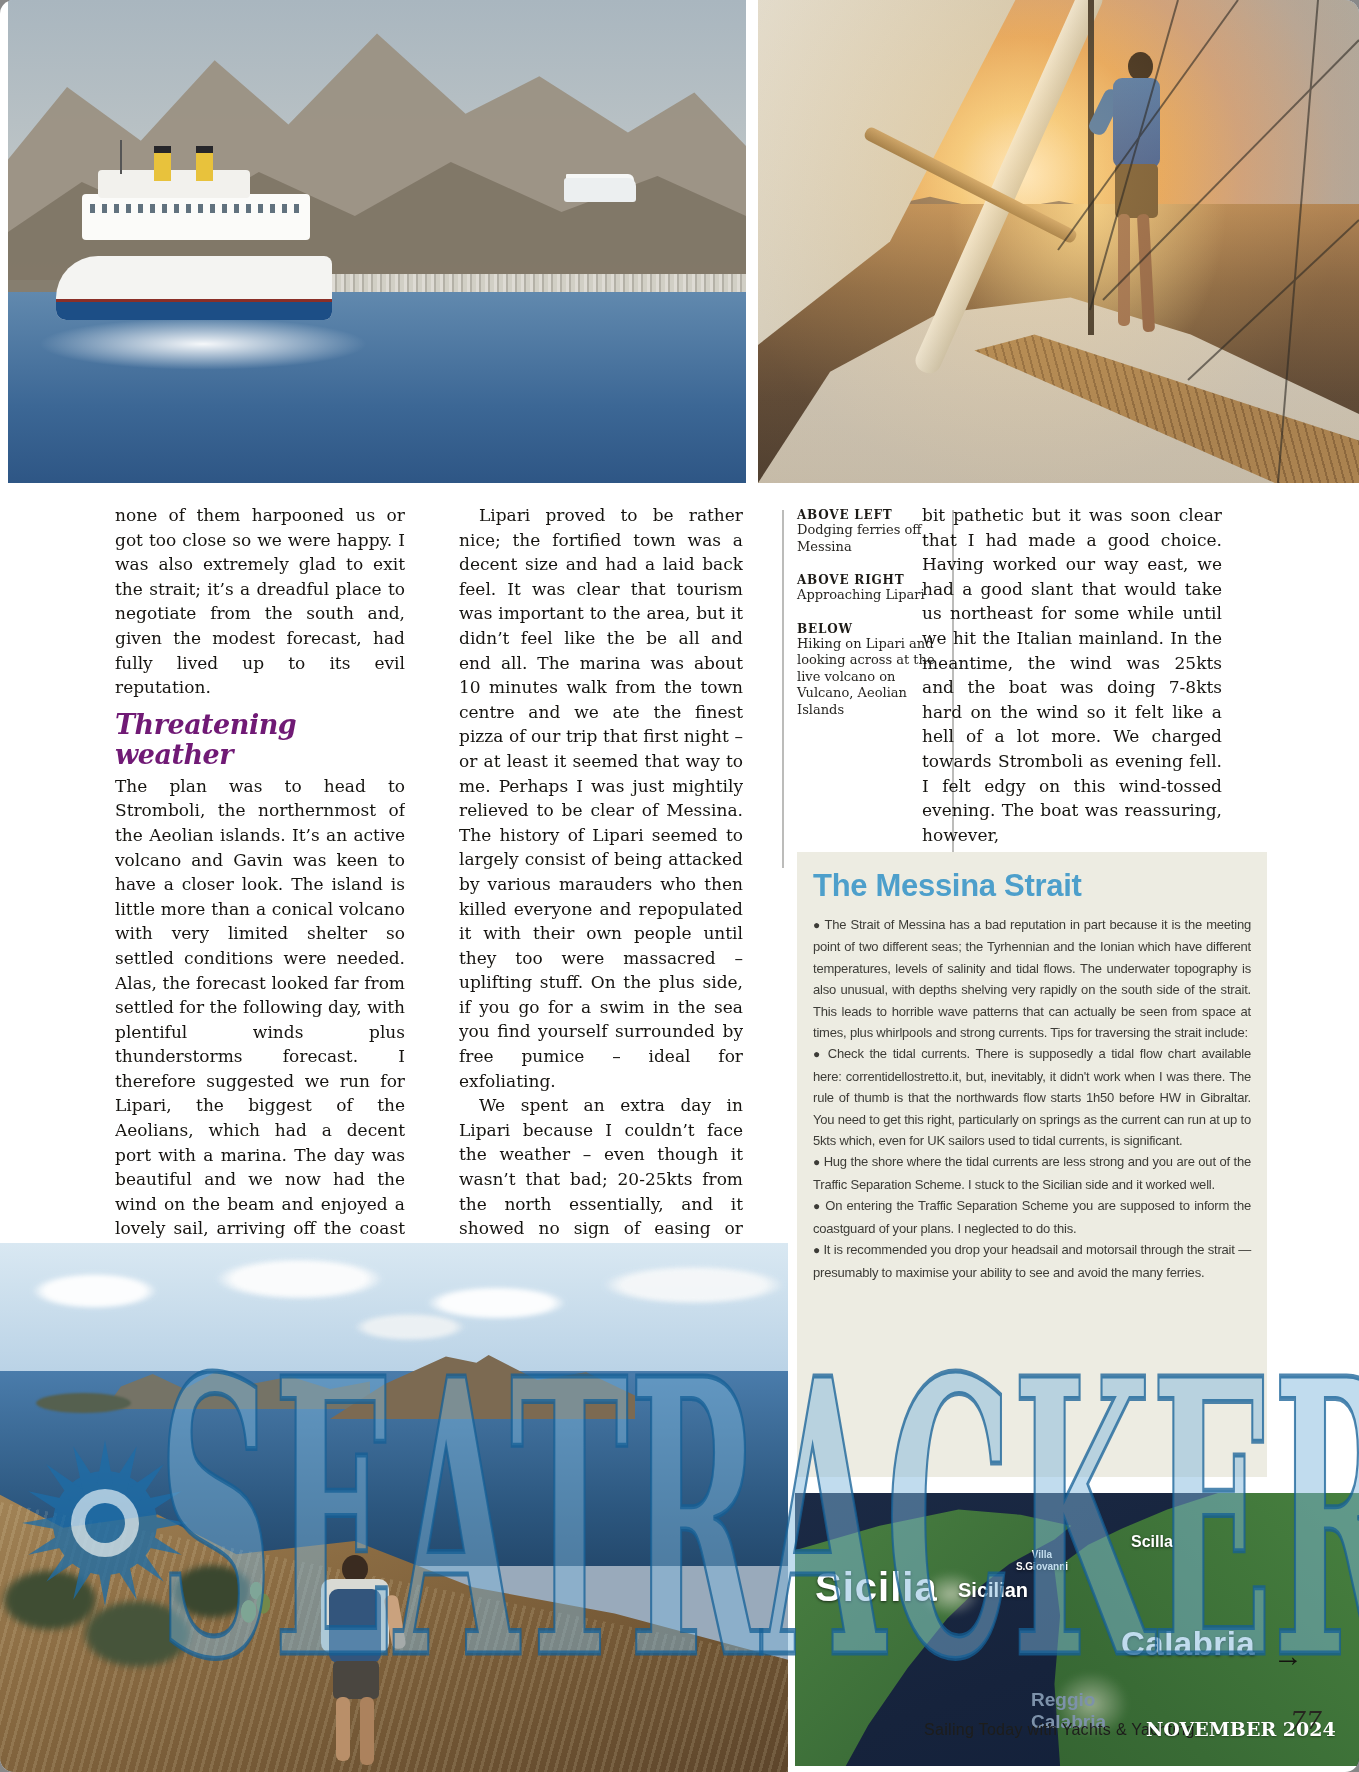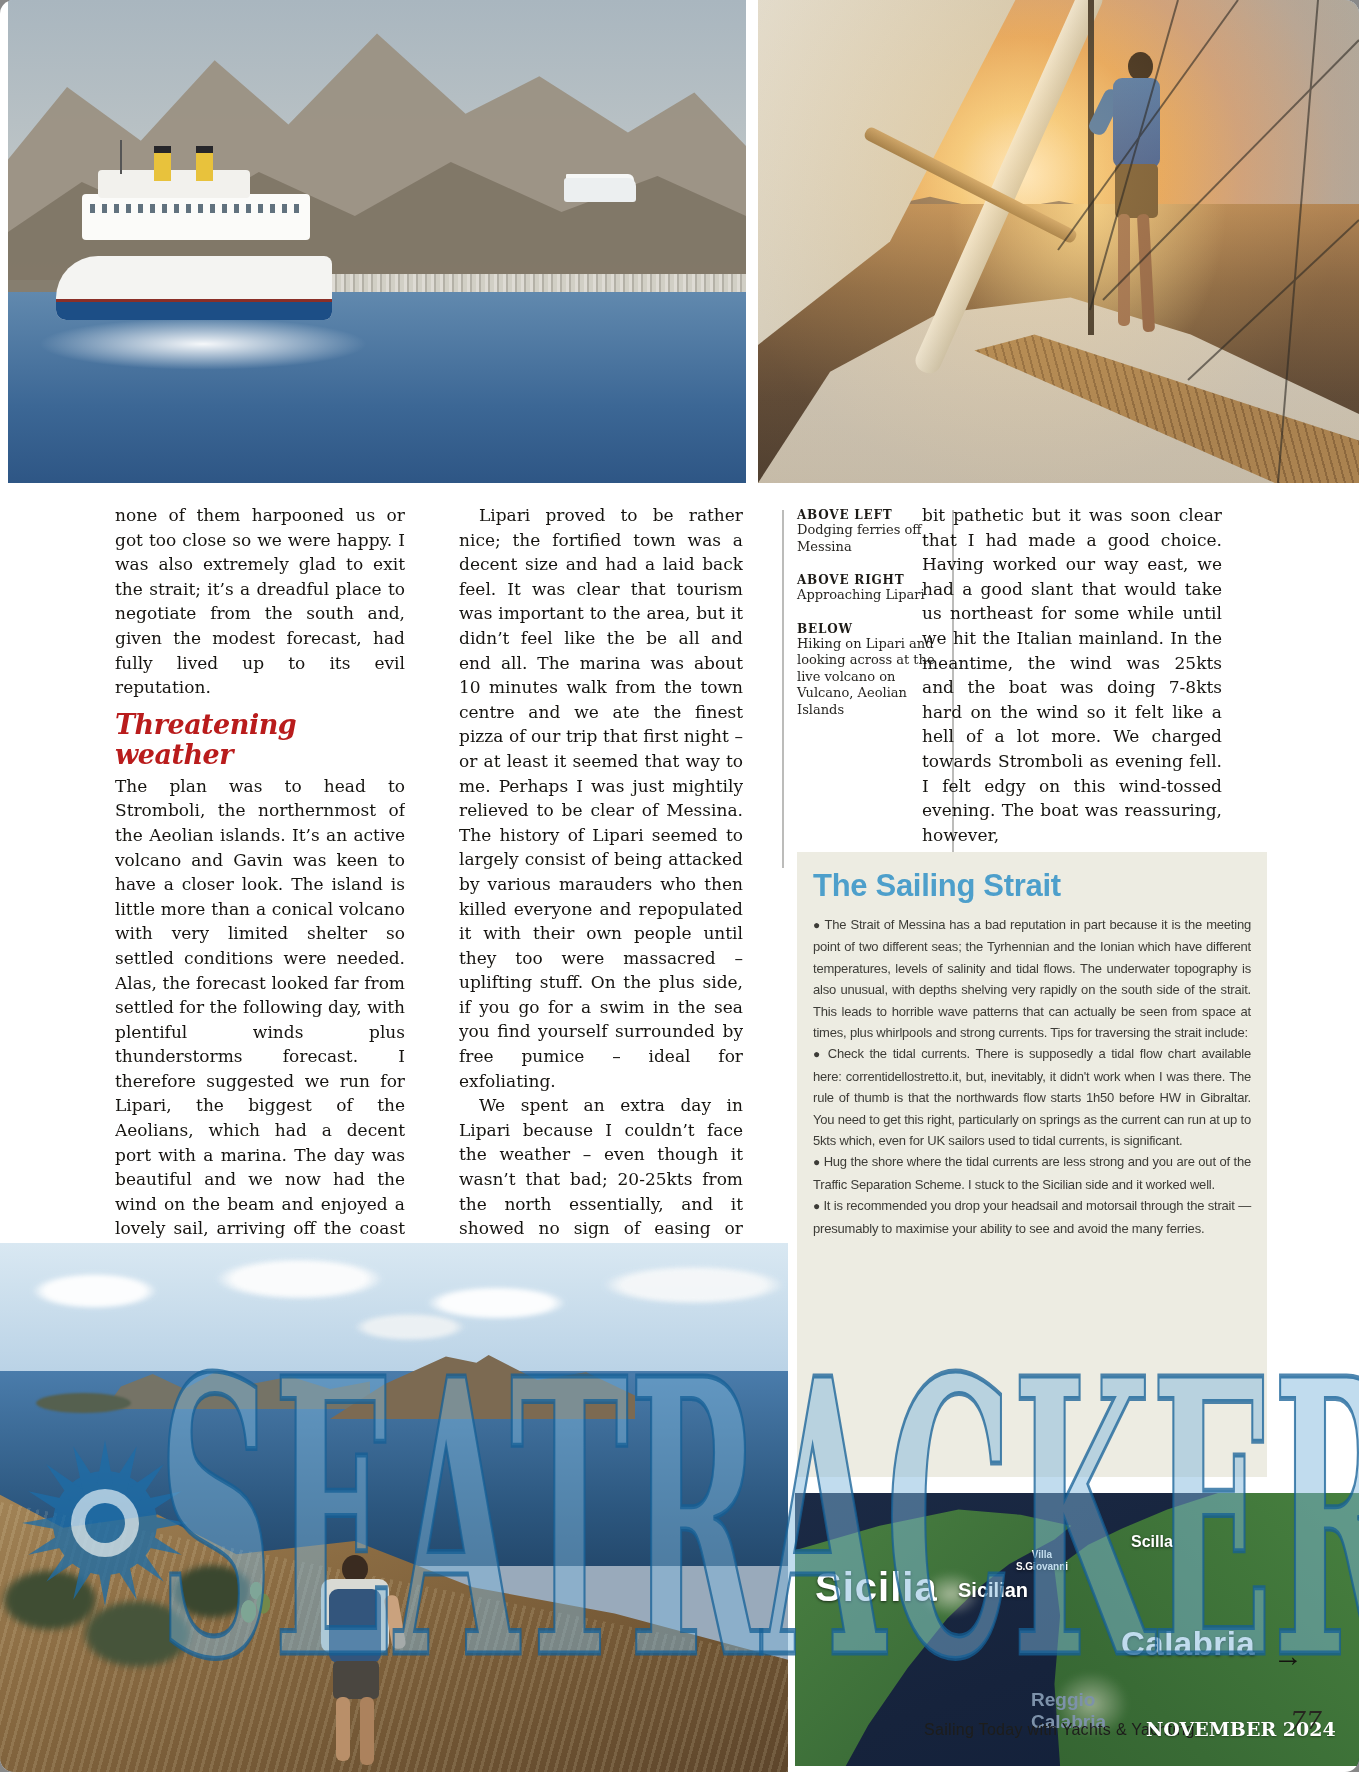--- a/index.html
+++ b/index.html
@@ -112,21 +112,21 @@
   .bl-leg2{position:absolute;left:60px;top:142px;width:14px;height:68px;background:#ac825d;border-radius:6px;}
 
   
   .bodycol{position:absolute;z-index:2;font-size:17px;line-height:24.6px;color:#161410;
     text-align:justify;overflow:hidden;}
   #col1{left:115px;top:503px;width:290px;height:740px;}
   #col2{left:459px;top:503px;width:284px;height:740px;}
   #col4{left:922px;top:503px;width:300px;height:350px;}
   .bodycol p{margin:0;}
   .bodycol p.indent{text-indent:20px;}
-  .subhead{font-size:27px;line-height:30px;font-style:italic;font-weight:bold;color:#b91c1c;
+  .subhead{font-size:27px;line-height:30px;font-style:italic;font-weight:bold;color:#701a75;
     margin:10px 0 4px 0;text-align:left;letter-spacing:-0.5px;}
 
   .vrule{position:absolute;width:1.5px;background:#bcbcba;z-index:2;}
   #rule1{left:782px;top:510px;height:358px;}
   #rule2{left:952px;top:510px;height:358px;}
 
   
   #captions{left:797px;top:508px;width:142px;z-index:2;position:absolute;}
   .cap-item{margin-bottom:18px;}
   .cap-label{font-size:12px;font-weight:bold;letter-spacing:.8px;color:#1c1a16;}
@@ -266,25 +266,26 @@
     </div>
   </div>
 
   <div class="vrule" id="rule2"></div>
 
   <div class="bodycol" id="col4">
     <p>bit pathetic but it was soon clear that I had made a good choice. Having worked our way east, we had a good slant that would take us northeast for some while until we hit the Italian mainland. In the meantime, the wind was 25kts and the boat was doing 7-8kts hard on the wind so it felt like a hell of a lot more. We charged towards Stromboli as evening fell. I felt edgy on this wind-tossed evening. The boat was reassuring, however,</p>
   </div>
 
   <div id="sidebar">
-    <h3 class="sb-title">The Sailing Strait</h3>
+    <h3 class="sb-title">The Messina Strait</h3>
     <div class="sb-text">
       <p>The Strait of Messina has a bad reputation in part because it is the meeting point of two different seas; the Tyrhennian and the Ionian which have different temperatures, levels of salinity and tidal flows. The underwater topography is also unusual, with depths shelving very rapidly on the south side of the strait. This leads to horrible wave patterns that can actually be seen from space at times, plus whirlpools and strong currents. Tips for traversing the strait include:</p>
       <p>Check the tidal currents. There is supposedly a tidal flow chart available here: correntidellostretto.it, but, inevitably, it didn't work when I was there. The rule of thumb is that the northwards flow starts 1h50 before HW in Gibraltar. You need to get this right, particularly on springs as the current can run at up to 5kts which, even for UK sailors used to tidal currents, is significant.</p>
       <p>Hug the shore where the tidal currents are less strong and you are out of the Traffic Separation Scheme. I stuck to the Sicilian side and it worked well.</p>
+      <p>On entering the Traffic Separation Scheme you are supposed to inform the coastguard of your plans. I neglected to do this.</p>
       <p>It is recommended you drop your headsail and motorsail through the strait — presumably to maximise your ability to see and avoid the many ferries.</p>
     </div>
   </div>
 
   <div class="photo" id="photo-bottom-left">
     <div class="bl-sky"></div>
     <div class="bl-clouds"></div>
     <div class="bl-sea"></div>
     <div class="bl-island-far"></div>
     <div class="bl-volcano"></div>

